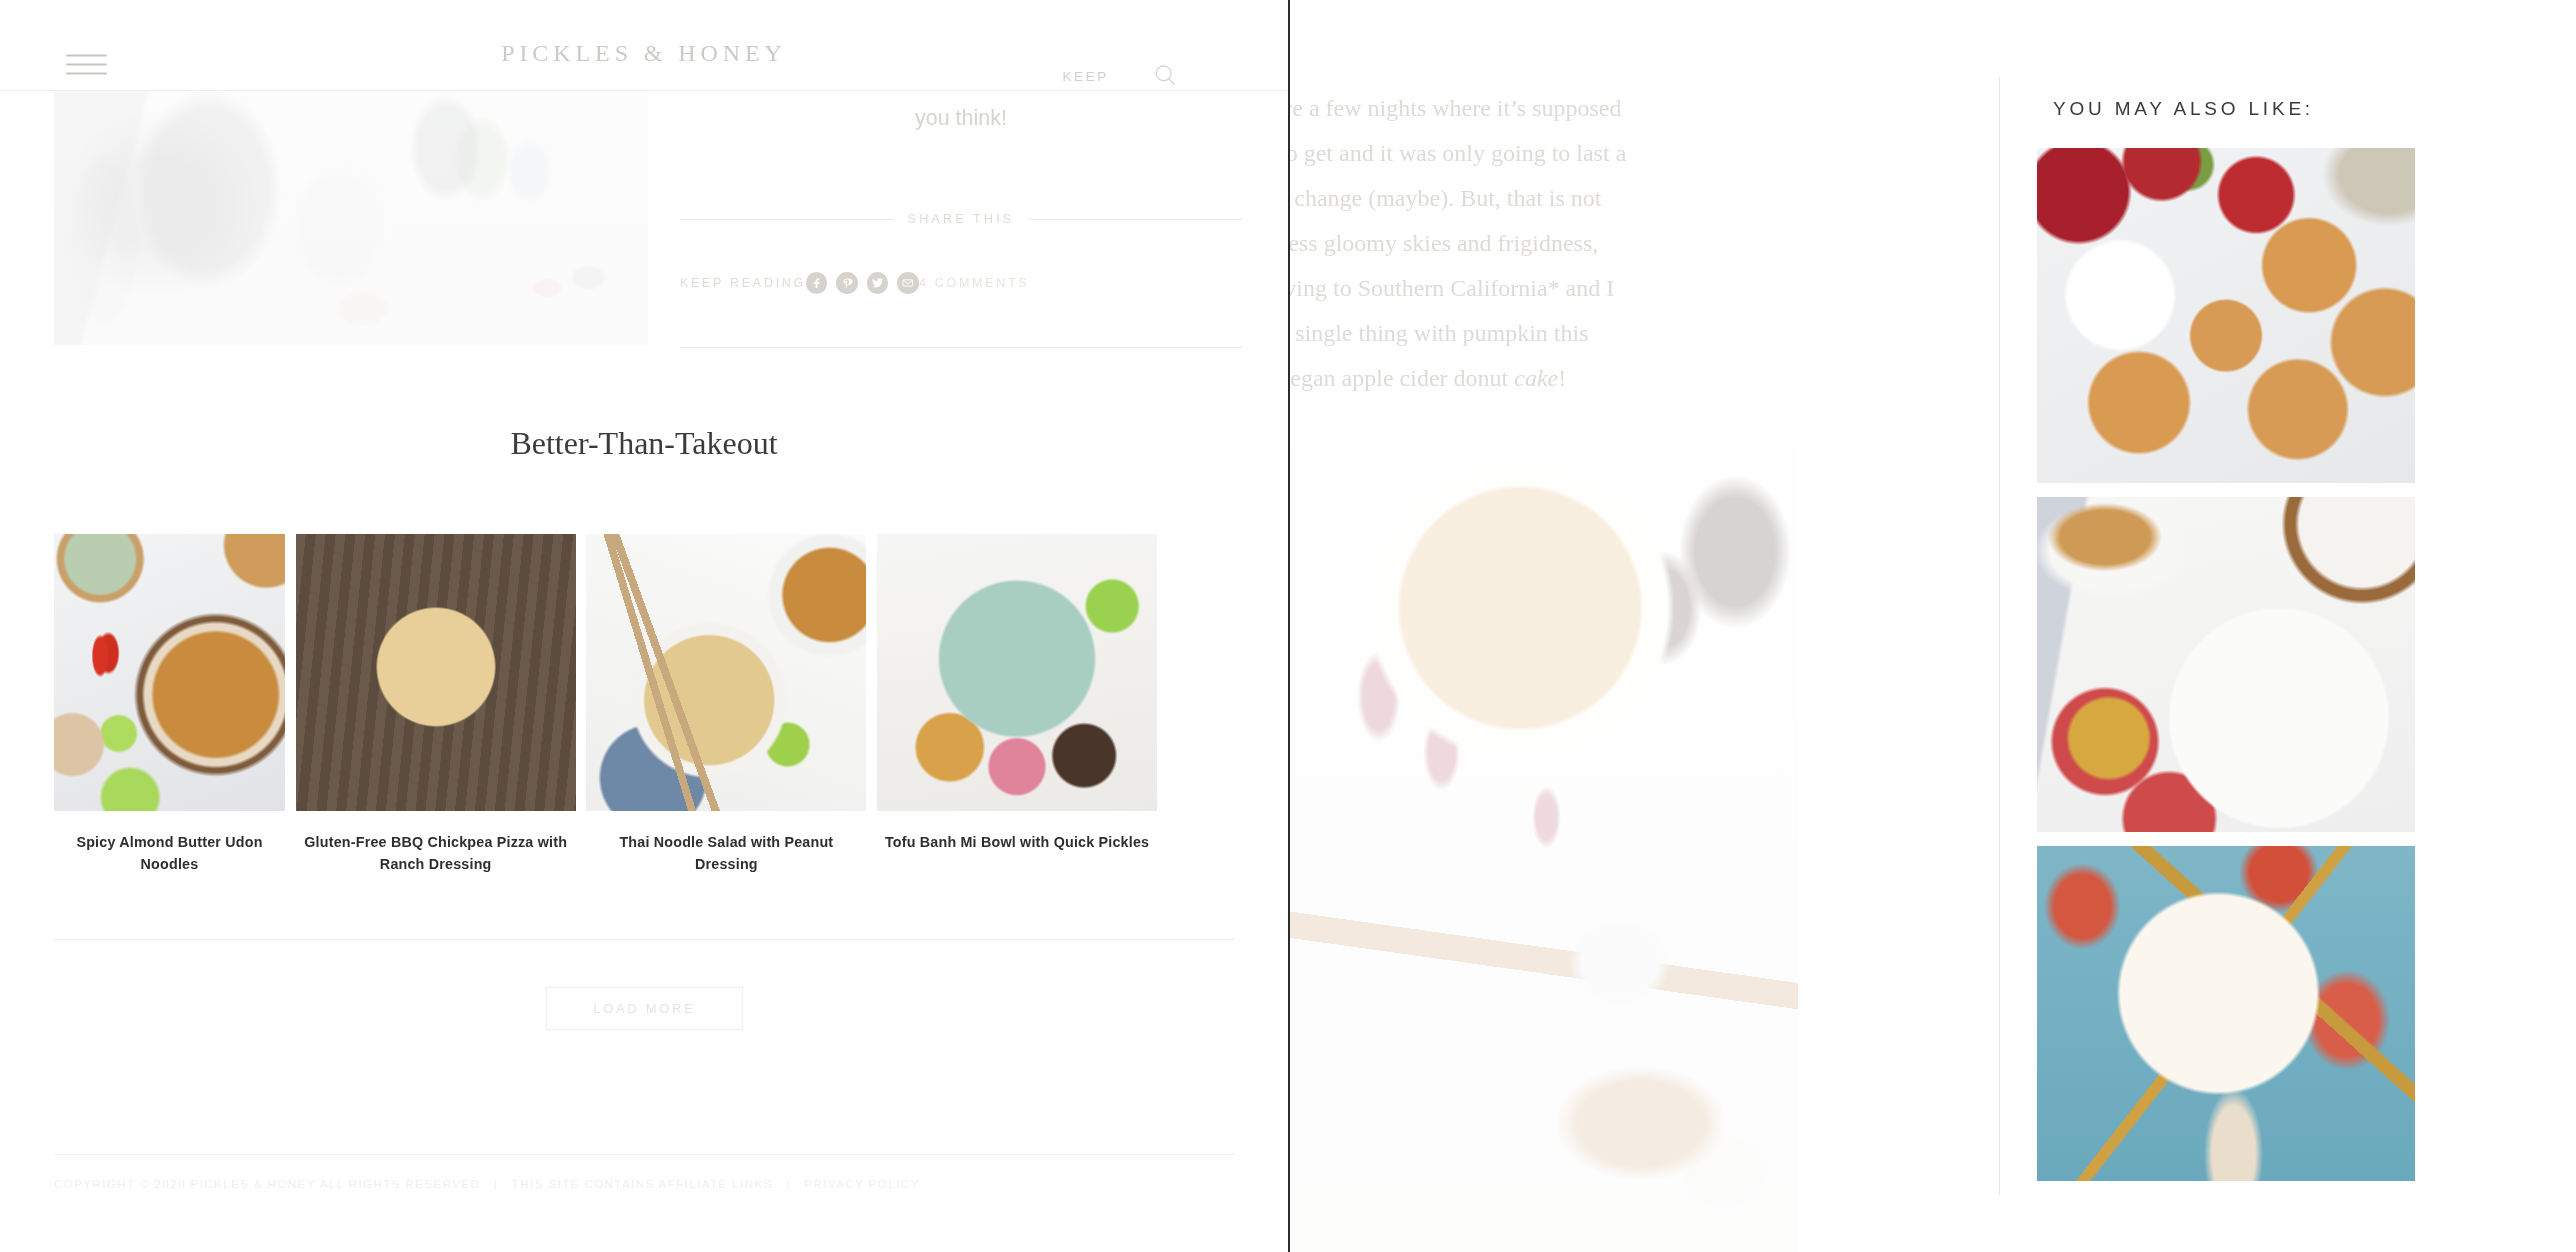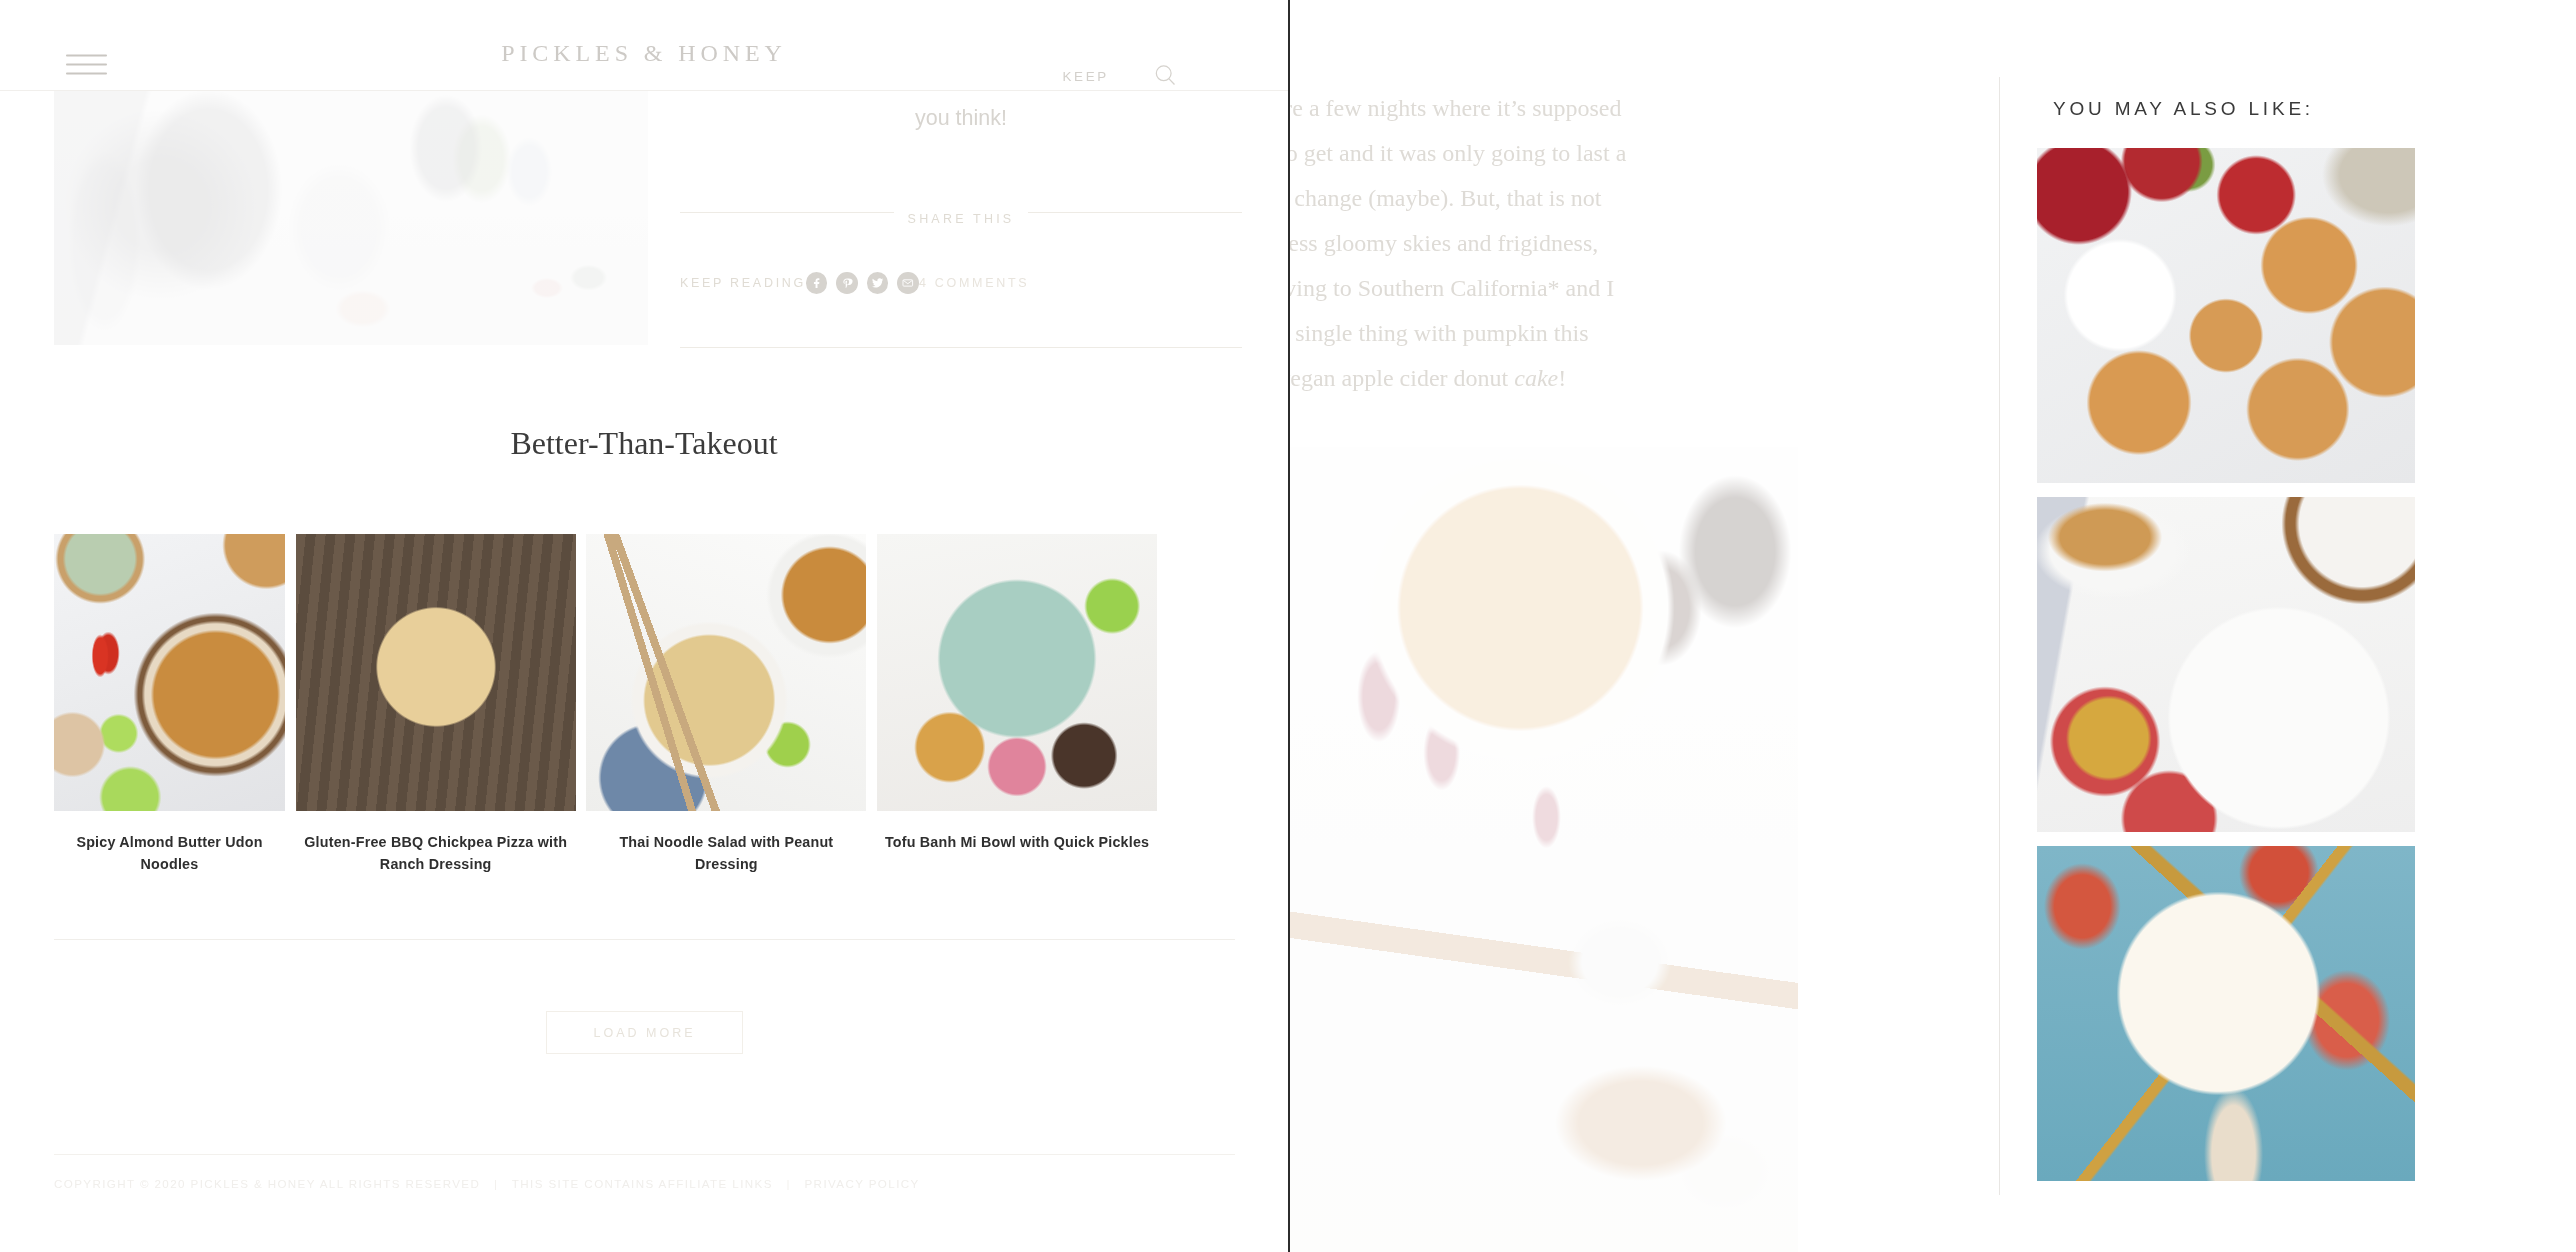--- a/index.html
+++ b/index.html
@@ -70,21 +70,21 @@
 
   
   #excerpt-tail{
     position:absolute;left:680px;top:106px;width:562px;
     text-align:center;
     font-family:Liberation Sans, sans-serif;
     font-size:21.5px;color:#d7d4cf;
   }
   #share-row{
     position:absolute;left:680px;top:212px;width:562px;
-    display:flex;gap:14px;
+    display:flex;align-items:center;gap:14px;
   }
   .share-rule{flex:1;height:0.9px;background:#eeebe5;}
   #share-label{
     font-size:12.5px;letter-spacing:3.2px;color:#dfdbd3;white-space:nowrap;
   }
   #meta-row{
     position:absolute;left:680px;top:268px;width:562px;height:30px;
     display:flex;align-items:center;justify-content:flex-start;
   }
   #keep-reading{font-size:12.5px;letter-spacing:2.7px;color:#e0dcd4;cursor:pointer;}
@@ -176,21 +176,21 @@
   }
 
   
   #load-more-wrap{
     position:absolute;left:54px;top:939px;width:1181px;
     border-top:0.9px solid #f0eeea;padding-top:47px;
     display:flex;justify-content:center;
   }
   #load-more-btn{
     width:197px;height:43px;border:0.9px solid #f2efe9;background:#fff;
-    font-size:12.5px;letter-spacing:3px;color:#e7e3db;cursor:pointer;margin-top:24px;
+    font-size:12.5px;letter-spacing:3px;color:#e7e3db;cursor:pointer;
   }
 
   
   #site-footer{
     position:absolute;left:54px;top:1154px;width:1181px;
     border-top:0.9px solid #f3f1ed;padding-top:21.5px;
   }
   #footer-text{
     font-size:11.6px;letter-spacing:1.4px;color:#f0eeeb;white-space:nowrap;
   }

